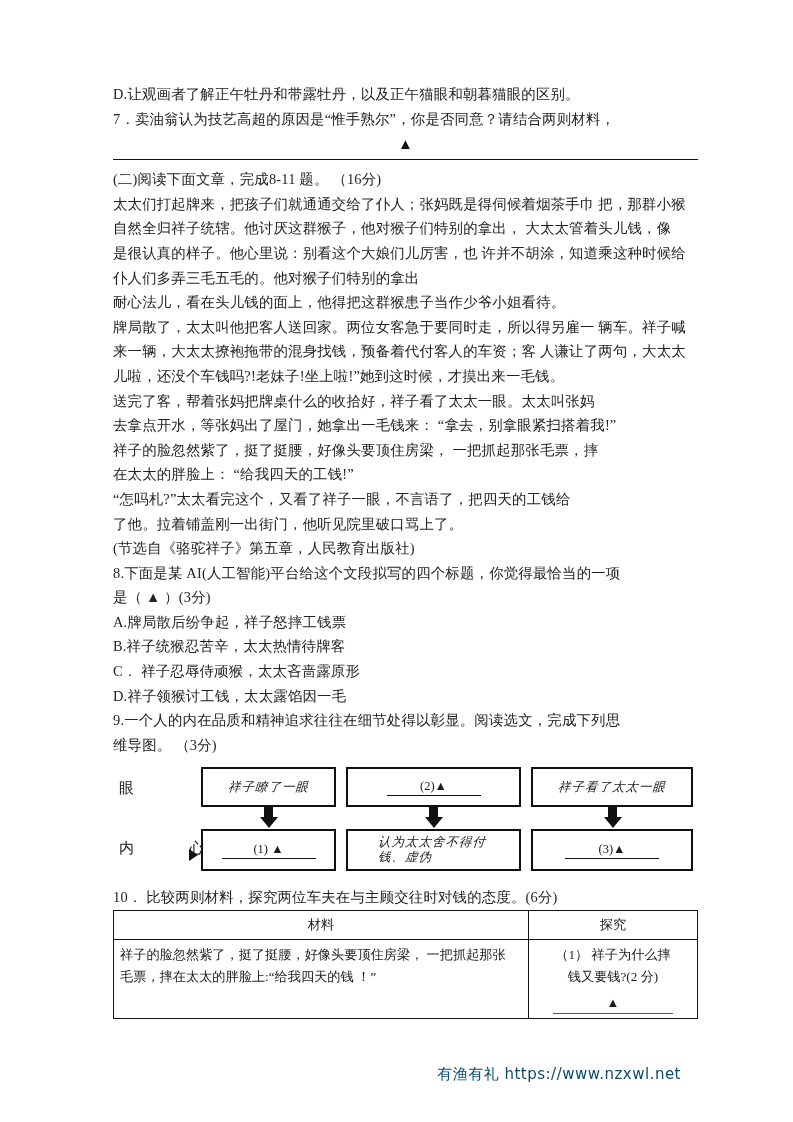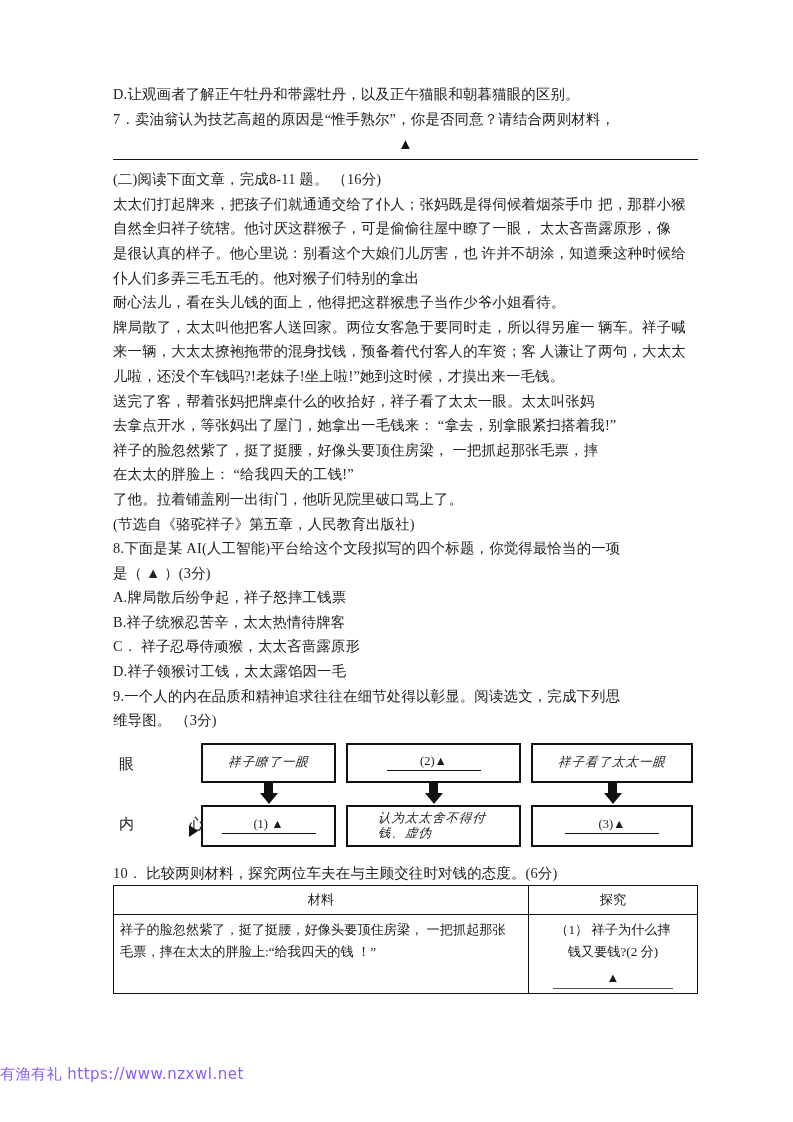--- a/index.html
+++ b/index.html
@@ -158,24 +158,24 @@
     top:-3px;
     font-size:13px;
     line-height:13px;
   }
 
   
   .footer{
     position:absolute;
     left:0; right:0;
     top:1065px;
-    text-align:left;
+    text-align:right;
     font-family:"DejaVu Sans","Liberation Sans",sans-serif;
     font-size:15px;
-    color:#8b5cf6;
+    color:#0c4a6e;
     letter-spacing:0.5px;
   }
   .tri{ font-size:12px; }
 </style>
 </head>
 <body>
 
 <div class="page">
 
   <div class="content">
@@ -185,31 +185,32 @@
 
     <div class="sep-wrap">
       <div class="sep-tri">▲</div>
       <div class="sep-rule"></div>
     </div>
 
     <div class="ln">(二)阅读下面文章，完成8-11 题。 （16分)</div>
 
     <div>
       <div class="ln">太太们打起牌来，把孩子们就通通交给了仆人；张妈既是得伺候着烟茶手巾 把，那群小猴</div>
-      <div class="ln">自然全归祥子统辖。他讨厌这群猴子，可是偷偷往屋中瞭了一眼， 太太吝啬露原形，像</div>
+      <div class="ln">自然全归祥子统辖。他讨厌这群猴子，他对猴子们特别的拿出， 大太太管着头儿钱，像</div>
       <div class="ln">是很认真的样子。他心里说：别看这个大娘们儿厉害，也 许并不胡涂，知道乘这种时候给</div>
       <div class="ln">仆人们多弄三毛五毛的。他对猴子们特别的拿出</div>
       <div class="ln">耐心法儿，看在头儿钱的面上，他得把这群猴患子当作少爷小姐看待。</div>
       <div class="ln">牌局散了，太太叫他把客人送回家。两位女客急于要同时走，所以得另雇一 辆车。祥子喊</div>
       <div class="ln">来一辆，大太太撩袍拖带的混身找钱，预备着代付客人的车资；客 人谦让了两句，大太太</div>
       <div class="ln">儿啦，还没个车钱吗?!老妹子!坐上啦!”她到这时候，才摸出来一毛钱。</div>
       <div class="ln">送完了客，帮着张妈把牌桌什么的收拾好，祥子看了太太一眼。太太叫张妈</div>
       <div class="ln">去拿点开水，等张妈出了屋门，她拿出一毛钱来： “拿去，别拿眼紧扫搭着我!”</div>
       <div class="ln">祥子的脸忽然紫了，挺了挺腰，好像头要顶住房梁， 一把抓起那张毛票，摔</div>
       <div class="ln">在太太的胖脸上： “给我四天的工钱!”</div>
+      <div class="ln">“怎吗札?”太太看完这个，又看了祥子一眼，不言语了，把四天的工钱给</div>
       <div class="ln">了他。拉着铺盖刚一出街门，他听见院里破口骂上了。</div>
     </div>
 
     <div class="ln">(节选自《骆驼祥子》第五章，人民教育出版社)</div>
 
     <div class="ln">8.下面是某 AI(人工智能)平台给这个文段拟写的四个标题，你觉得最恰当的一项</div>
     <div class="ln">是（ ▲ ）(3分)</div>
     <div class="ln">A.牌局散后纷争起，祥子怒摔工钱票</div>
     <div class="ln">B.祥子统猴忍苦辛，太太热情待牌客</div>
     <div class="ln">C． 祥子忍辱侍顽猴，太太吝啬露原形</div>

